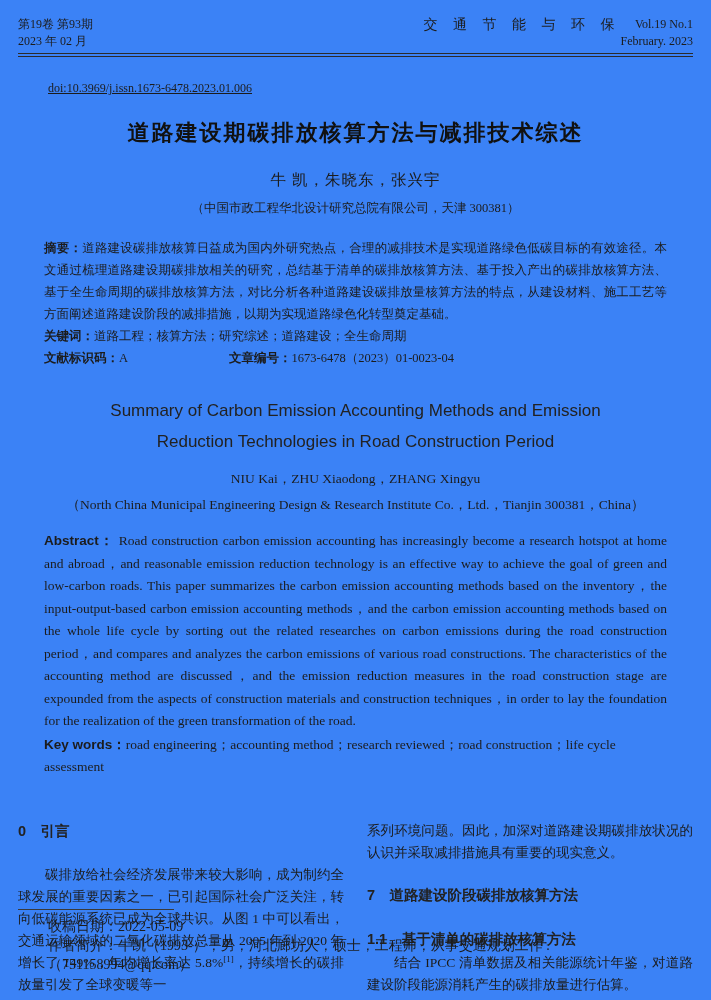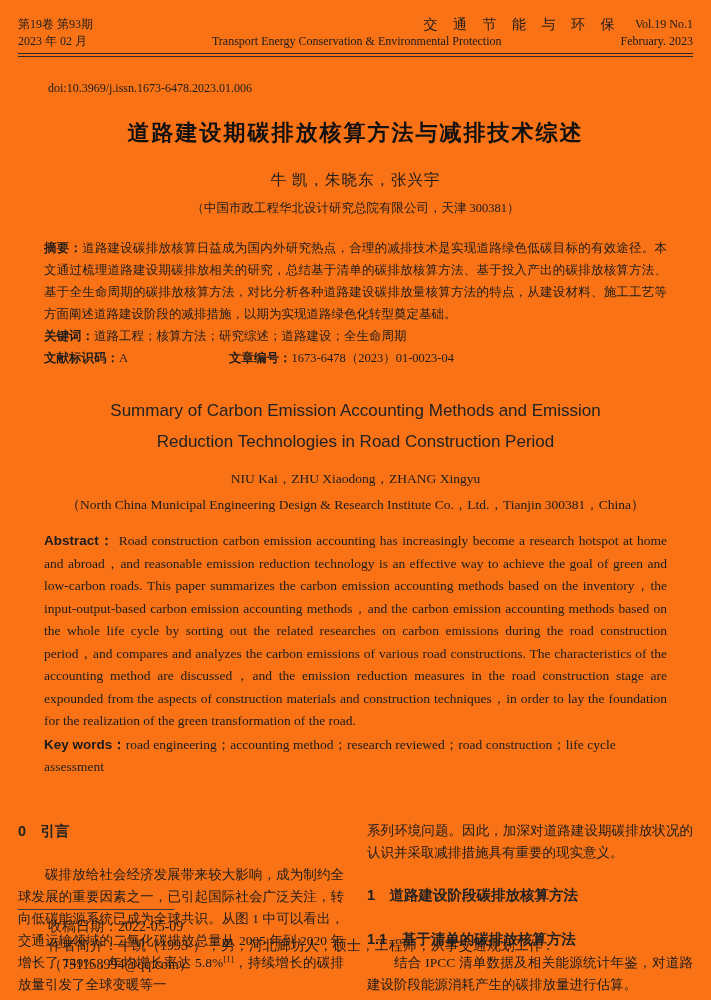--- a/index.html
+++ b/index.html
@@ -1,36 +1,36 @@
 <!DOCTYPE html>
 <html><head>
 <meta charset="utf-8">
 <style>
   * { margin:0; padding:0; box-sizing:border-box; }
   html,body { background:#ffffff; }
   .page {
     position:relative;
     width:711px; height:1000px;
     margin:0 auto;
-    background:#f97316;
+    background:#3b82f6;
     color:#1c1c1c;
     font-family:"Liberation Serif", serif;
     padding:16px 18px 0 18px;
     overflow:hidden;
   }
   
   .header { display:flex; justify-content:space-between; align-items:flex-start; font-size:12px; line-height:17px; }
   .header-left { text-align:left; white-space:nowrap; }
   .header-center { text-align:center; flex:1; }
   .journal-name-zh { font-size:14px; letter-spacing:6px;text-align:right; }
   .journal-name-en { font-size:12px; }
   .header-right { text-align:right; white-space:nowrap; }
   .rule-double { margin-top:3px; height:4px; border-top:1.6px solid #2b2b2b; border-bottom:1px solid #2b2b2b; }
   
-  .doi-line { margin:24px 0 4px 30px; font-size:12px; }
+  .doi-line { margin:24px 0 4px 30px; font-size:12px;text-decoration:underline; }
   
   .title-zh { margin-top:22px; text-align:center; font-family:"Liberation Sans", sans-serif; font-weight:700; font-size:22px; letter-spacing:2px; color:#111; }
   .authors-zh { margin-top:22px; text-align:center; font-size:15.5px; letter-spacing:1px; }
   .affil-zh { margin-top:9px; text-align:center; font-size:12.5px; }
   
   .abs-block { margin:20px 26px 0 26px; font-size:12.5px; line-height:22px; text-align:justify; }
   .kw-line { margin:0 26px; font-size:12.5px; line-height:22px; }
   .lbl { font-family:"Liberation Sans", sans-serif; font-weight:700; }
   .meta-line { display:flex; margin:0 26px; font-size:12.5px; line-height:22px; }
   .meta-a { width:207px; } .meta-b { width:185px; } .meta-c { flex:1; }
@@ -59,21 +59,20 @@
 
 <div class="page">
 
   <div class="header">
     <div class="header-left">
       <div>第19卷 第93期</div>
       <div>2023 年 02 月</div>
     </div>
     <div class="header-center">
       <div class="journal-name-zh">交 通 节 能 与 环 保</div>
-      <div class="journal-name-en">Transport Energy Conservation &amp; Environmental Protection</div>
     </div>
     <div class="header-right">
       <div>Vol.19  No.1</div>
       <div>February. 2023</div>
     </div>
   </div>
   <div class="rule-double"></div>
 
   <div class="doi-line">doi:10.3969/j.issn.1673-6478.2023.01.006</div>
 
@@ -96,21 +95,21 @@
   <div class="abs-en"><span class="lbl">Abstract：</span> <span>Road construction carbon emission accounting has increasingly become a research hotspot at home and abroad，and reasonable emission reduction technology is an effective way to achieve the goal of green and low-carbon roads. This paper summarizes the carbon emission accounting methods based on the inventory，the input-output-based carbon emission accounting methods，and the carbon emission accounting methods based on the whole life cycle by sorting out the related researches on carbon emissions during the road construction period，and compares and analyzes the carbon emissions of various road constructions. The characteristics of the accounting method are discussed，and the emission reduction measures in the road construction stage are expounded from the aspects of construction materials and construction techniques，in order to lay the foundation for the realization of the green transformation of the road.</span></div>
   <div class="kw-en"><span class="lbl">Key words：</span><span>road engineering；accounting method；research reviewed；road construction；life cycle assessment</span></div>
 
   <div class="body-cols">
     <div class="col">
       <h3 class="sec-h h-intro">0　引言</h3>
       <p class="p-indent"><span>碳排放给社会经济发展带来较大影响，成为制约全球发展的重要因素之一，已引起国际社会广泛关注，转向低碳能源系统已成为全球共识。从图 1 中可以看出，交通运输领域的二氧化碳排放总量从 2005 年到 2020 年增长了 149%，年均增长率达 5.8%</span><sup>[1]</sup><span>，持续增长的碳排放量引发了全球变暖等一</span></p>
     </div>
     <div class="col">
       <p>系列环境问题。因此，加深对道路建设期碳排放状况的认识并采取减排措施具有重要的现实意义。</p>
-      <h3 class="sec-h h-sec1">1　道路建设阶段碳排放核算方法</h3>
+      <h3 class="sec-h h-sec1">7　道路建设阶段碳排放核算方法</h3>
       <h3 class="sec-h h-sec11">1.1　基于清单的碳排放核算方法</h3>
       <p class="p-indent">结合 IPCC 清单数据及相关能源统计年鉴，对道路建设阶段能源消耗产生的碳排放量进行估算。</p>
     </div>
   </div>
 
   <div class="footnote">
     <div class="footnote-rule"></div>
     <div class="footnote-line"><span>收稿日期：</span><span>2022-05-09</span></div>
     <div class="footnote-line"><span>作者简介：</span><span>牛凯（1993-），男，河北廊坊人，硕士，工程师，从事交通规划工作 .（751158994@qq.com）</span></div>
   </div>

